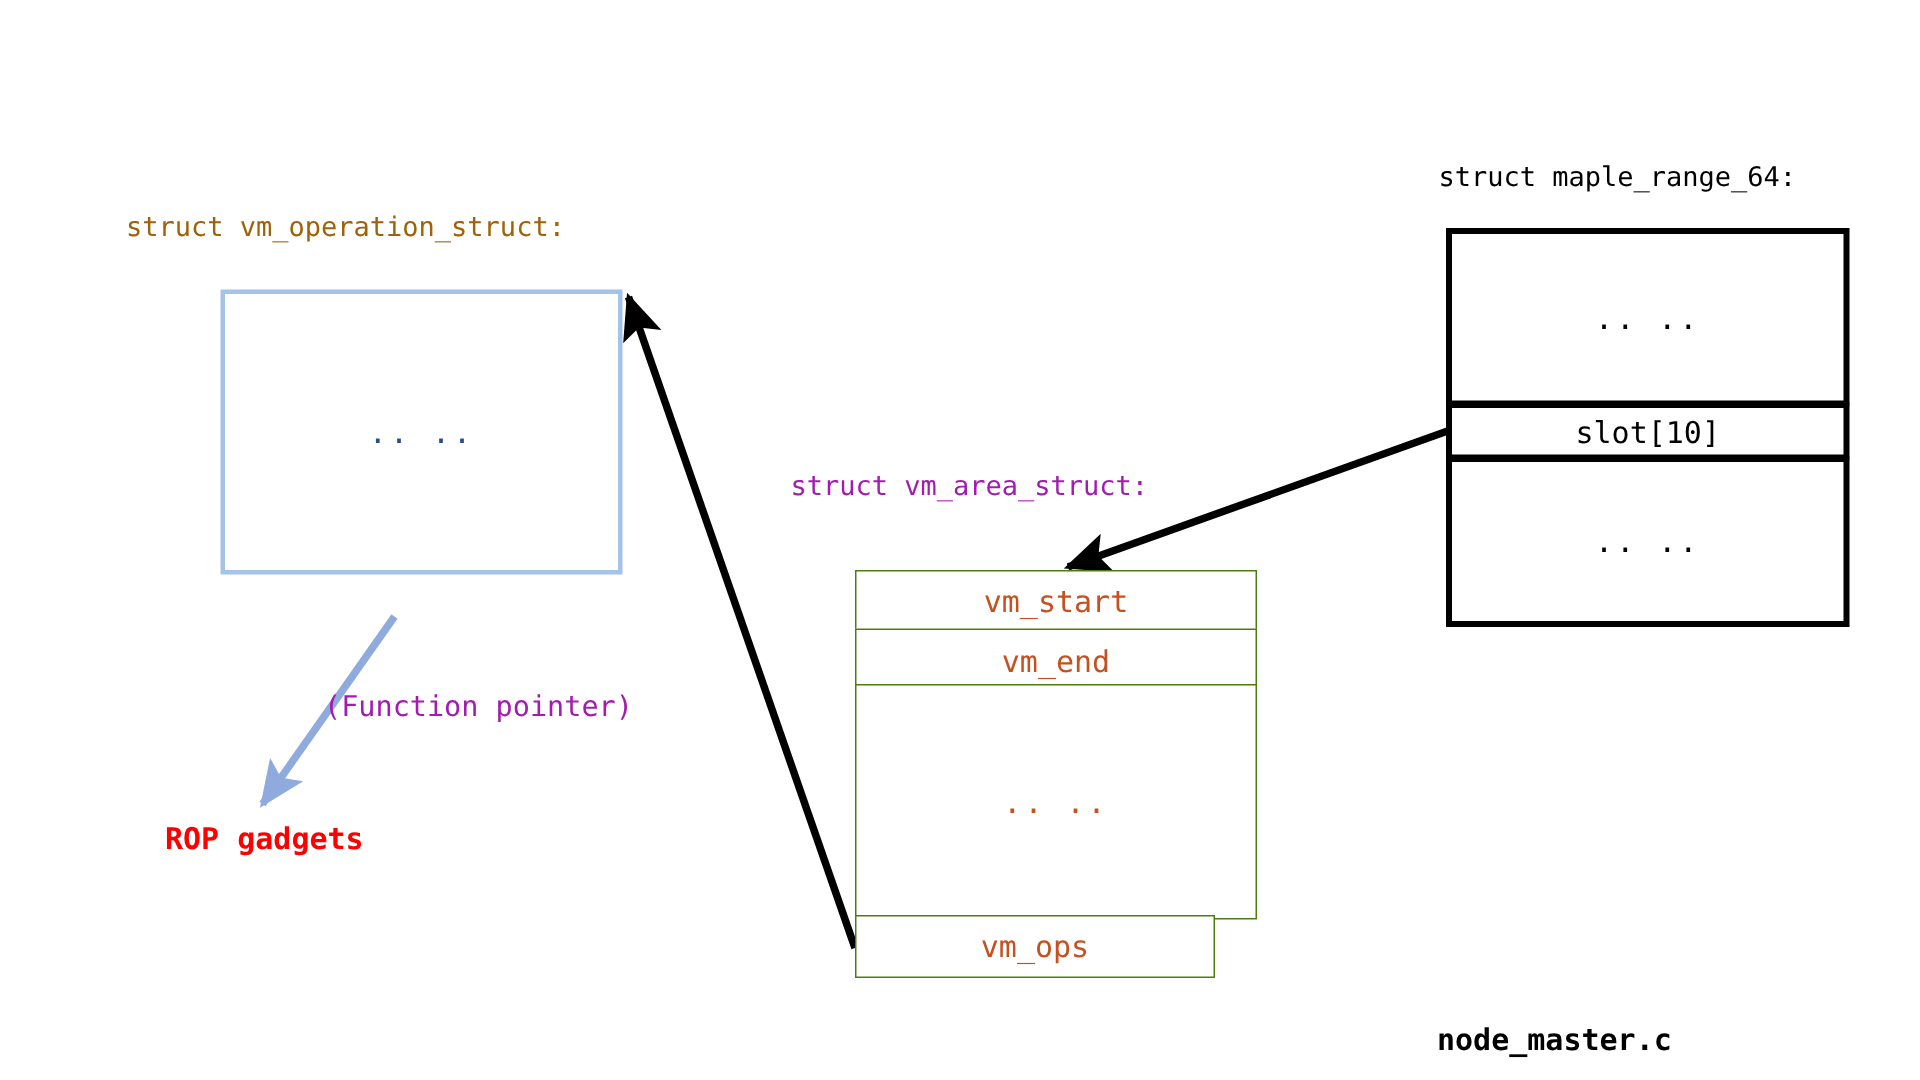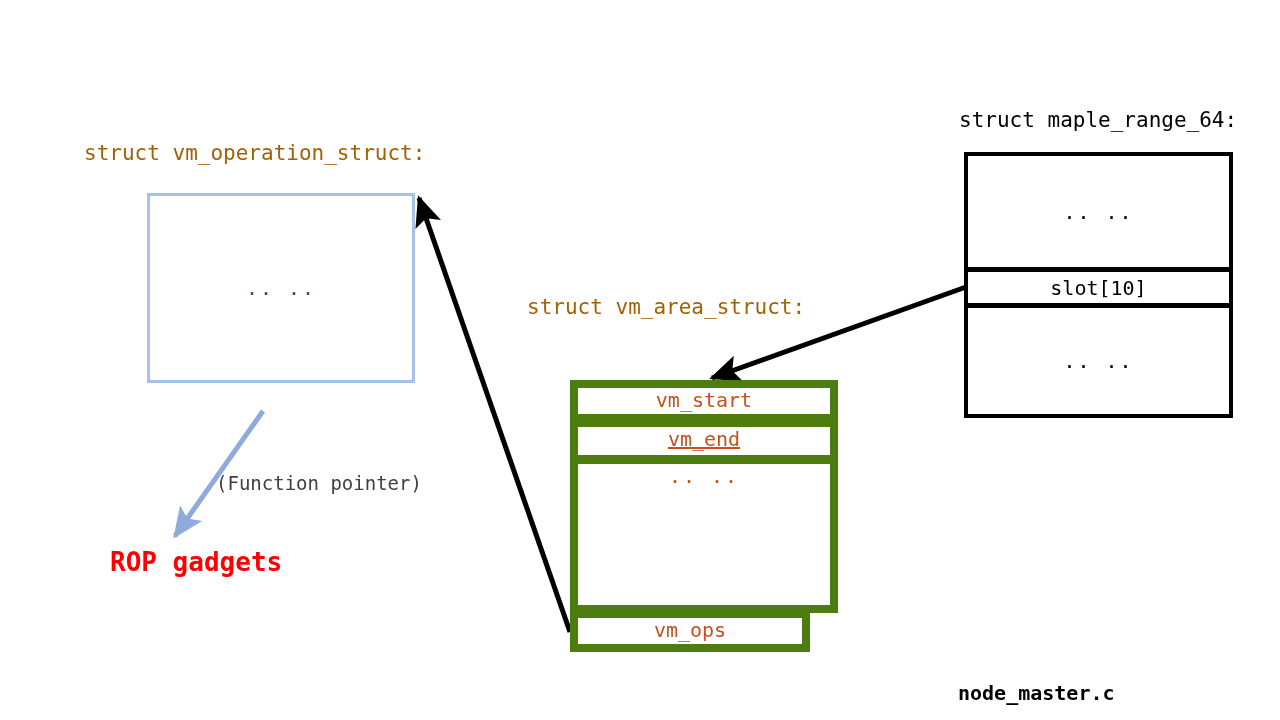--- a/index.html
+++ b/index.html
@@ -16,21 +16,21 @@
     font-family: "DejaVu Sans Mono", "Liberation Mono", monospace;
   }
 
   
   .abs { position: absolute; }
 
   .struct-title {
     position: absolute;
     white-space: nowrap;
     font-family: "DejaVu Sans Mono", "Liberation Mono", monospace;
-    font-size: 21px;
+    font-size: 18px;
     letter-spacing: 0px;
   }
 
   
   #vmops-title {
     left: 84px;
     top: 141px;
     color: #a16207;
   }
   #vmops-box {
@@ -55,57 +55,58 @@
   #vmops-body {
     left: 0px; top: 0px; width: 268px; height: 190px;
   }
   #vmops-name {
     left: 0px; top: 187px; width: 268px; height: 43px;
   }
   .dots-blue { color: #2B4C8C; font-size: 20px; letter-spacing: 2px; }
 
   #fn-pointer-label {
     left: 216px;
-    top: 472px;
-    color: #404040;
+    top: 460px;
+    color: #a21caf;
     font-size: 19px;
   }
   #rop-gadgets {
     left: 110px;
     top: 547px;
     color: #FF0000;
     font-weight: bold;
-    font-size: 26px;
+    font-size: 20px;
   }
 
   
   #vmarea-title {
     left: 527px;
-    top: 295px;
-    color: #a16207;
+    top: 314px;
+    color: #a21caf;
   }
   #vmarea-box {
     left: 570px;
     top: 380px;
     width: 268px;
     height: 272px;
   }
   .orange-cell {
     position: absolute;
     box-sizing: border-box;
-    border: 8px solid #4d7c0f;
+    border: 1px solid #4d7c0f;
     background: #ffffff;
     display: flex;
+    align-items: center;
     justify-content: center;
     color: #C4511F;
     font-size: 20px;
     font-family: "DejaVu Sans Mono", "Liberation Mono", monospace;
   }
   #va-start { left: 0px;  top: 0px;   width: 268px; height: 42px; }
-  #va-end   { left: 0px;  top: 39px;  width: 268px; height: 44px; text-decoration: underline; }
+  #va-end   { left: 0px;  top: 39px;  width: 268px; height: 44px; }
   #va-body  { left: 0px;  top: 76px;  width: 268px; height: 157px; }
   #va-ops   { left: 0px;  top: 230px; width: 240px; height: 42px; }
   .dots-orange { color: #C4511F; font-size: 20px; letter-spacing: 2px; }
 
   
   #maple-title {
     left: 959px;
     top: 108px;
     color: #000000;
   }

